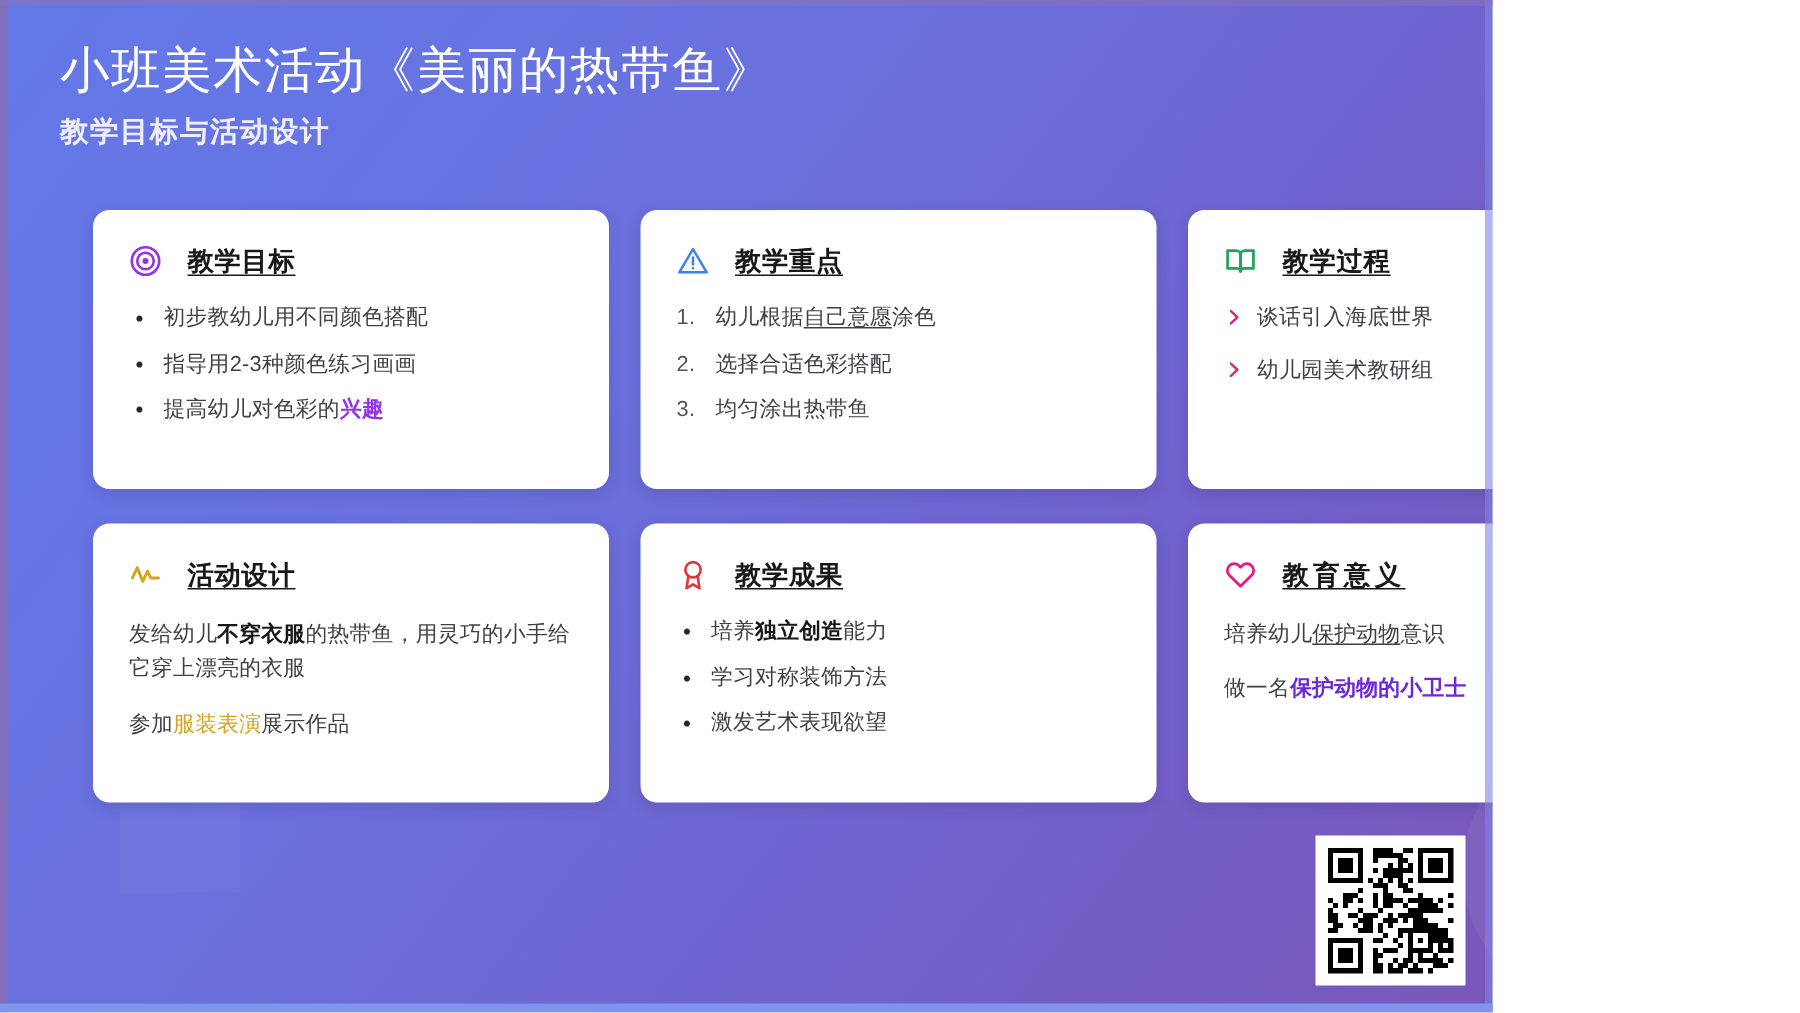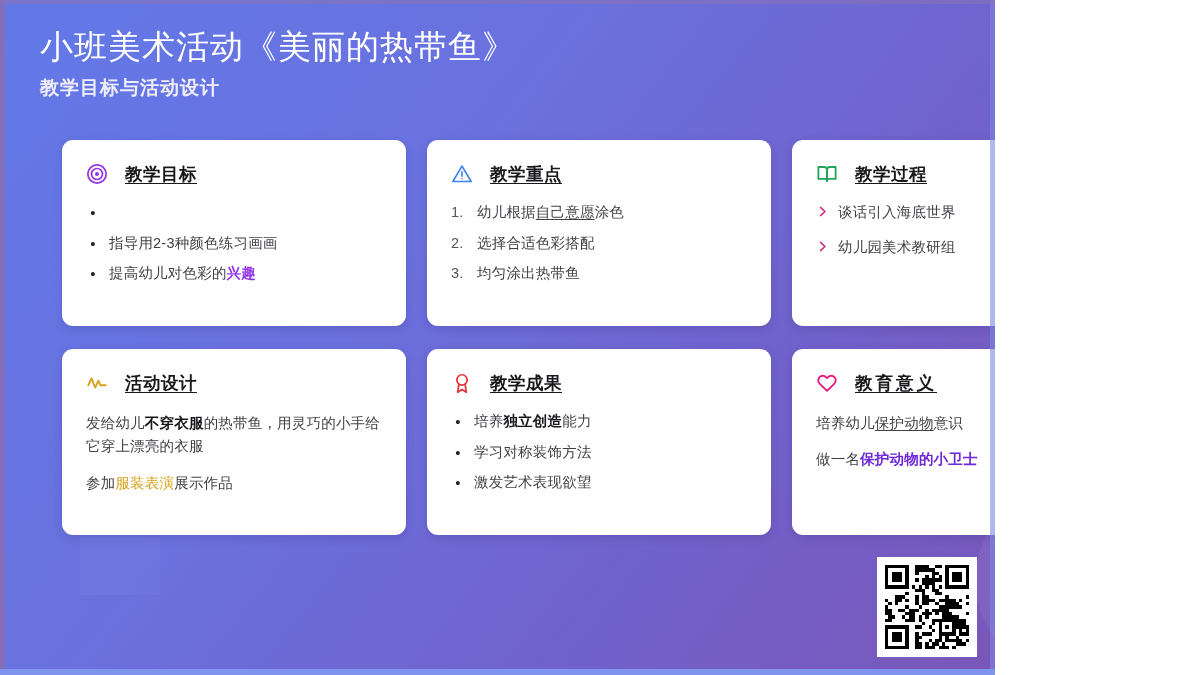--- a/index.html
+++ b/index.html
@@ -231,20 +231,21 @@
       <circle cx="12" cy="12" r="10"></circle>
               <circle cx="12" cy="12" r="6"></circle>
               <circle cx="12" cy="12" r="2.2" fill="#9333ea" stroke="none"></circle>
             </svg>
           </span>
       <span class="card-title">教学目标</span>
     </div>
         <ul class="bullets">
           <li>
            <span class="marker-dot">•</span>
+           <span><span class="">初步教幼儿用不同颜色搭配</span></span>
          </li>
           <li>
            <span class="marker-dot">•</span>
            <span><span class="">指导用2-3种颜色练习画画</span></span>
          </li>
           <li>
            <span class="marker-dot">•</span>
            <span><span class="">提高幼儿对色彩的</span><span class="hl-purple">兴趣</span></span>
          </li>
         </ul>

